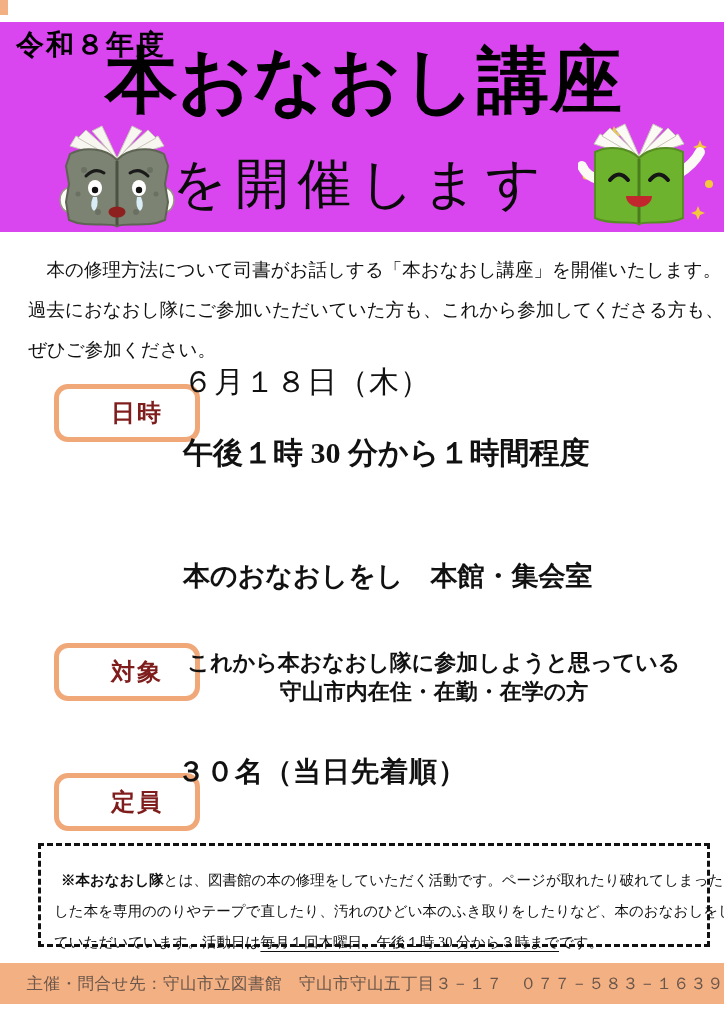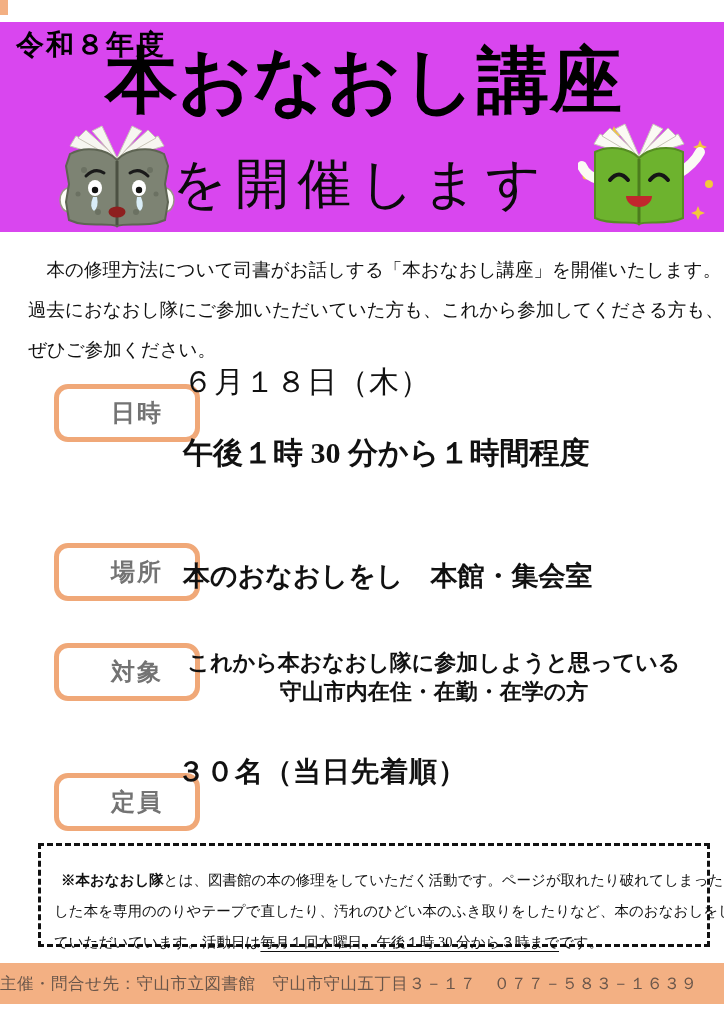--- a/index.html
+++ b/index.html
@@ -33,21 +33,21 @@
   
   .intro { position:absolute; left:28px; top:250px; width:680px; font-size:18.5px; }
   .intro .pline { line-height:40px; white-space:nowrap; }
 
   
   .label-box {
     position:absolute; left:54px; width:146px; height:58px;
     background:#fff; border:5px solid #f0a878; border-radius:14px;
     display:flex; align-items:center; justify-content:center;
     font-family:"Liberation Sans","DejaVu Sans",sans-serif;
-    font-weight:bold; font-size:24px; letter-spacing:2px; color:#737373;padding-left:20px;
+    font-weight:bold; font-size:24px; letter-spacing:2px; color:#7f1d1d;padding-left:20px;
   }
   .box-datetime { top:384px; }
   .box-place    { top:543px; }
   .box-target   { top:643px; }
   .box-capacity { top:773px; }
 
   .dt-line1 { position:absolute; left:183px; top:362px; font-weight:normal; font-size:30px; letter-spacing:1px; white-space:nowrap; }
   .dt-line2 { position:absolute; left:183px; top:433px; font-weight:bold; font-size:30px; white-space:nowrap; }
   .dt-note  { position:absolute; left:182px; top:481px; font-family:"Liberation Sans","DejaVu Sans",sans-serif; font-weight:bold; font-size:19px; white-space:nowrap; }
 
@@ -65,21 +65,21 @@
     position:absolute; left:38px; top:843px; width:672px; height:104px;
     border:3px dashed #111; padding:19px 12px 0 13px; font-size:14.5px;
   }
   .notice-box .nline { line-height:31px; white-space:nowrap; }
   .notice-bold { font-weight:bold;margin-left:7px; }
   .notice-underline { text-decoration:underline; text-underline-offset:4px; }
 
   
   .footer-band {
     position:absolute; left:0; top:963px; width:724px; height:41px; background:#f3b083;
-    display:flex; align-items:center; justify-content:flex-start;
+    display:flex; align-items:center; justify-content:flex-end;
   }
   .footer-text {
     font-family:"Liberation Sans","DejaVu Sans",sans-serif;
     font-size:16.5px; letter-spacing:0.5px; color:#6a564a; white-space:nowrap;
   }
 </style>
 </head>
 <body>
 
 <div class="page">
@@ -166,23 +166,20 @@
     <div class="pline">過去におなおし隊にご参加いただいていた方も、これから参加してくださる方も、</div>
     <div class="pline">ぜひご参加ください。</div>
   </div>
 
   <div class="label-box box-datetime">
     <span>日時</span>
   </div>
   <div class="dt-line1">６月１８日（木）</div>
   <div class="dt-line2">午後１時 30 分から１時間程度</div>
 
-  <div class="label-box box-place">
-    <span>場所</span>
-  </div>
   <div class="place-value">本のおなおしをし　本館・集会室</div>
 
   <div class="label-box box-target">
     <span>対象</span>
   </div>
   <div class="target-col">
     <div class="target-line1">これから本おなおし隊に参加しようと思っている</div>
     <div class="target-line2">守山市内在住・在勤・在学の方</div>
   </div>
 

